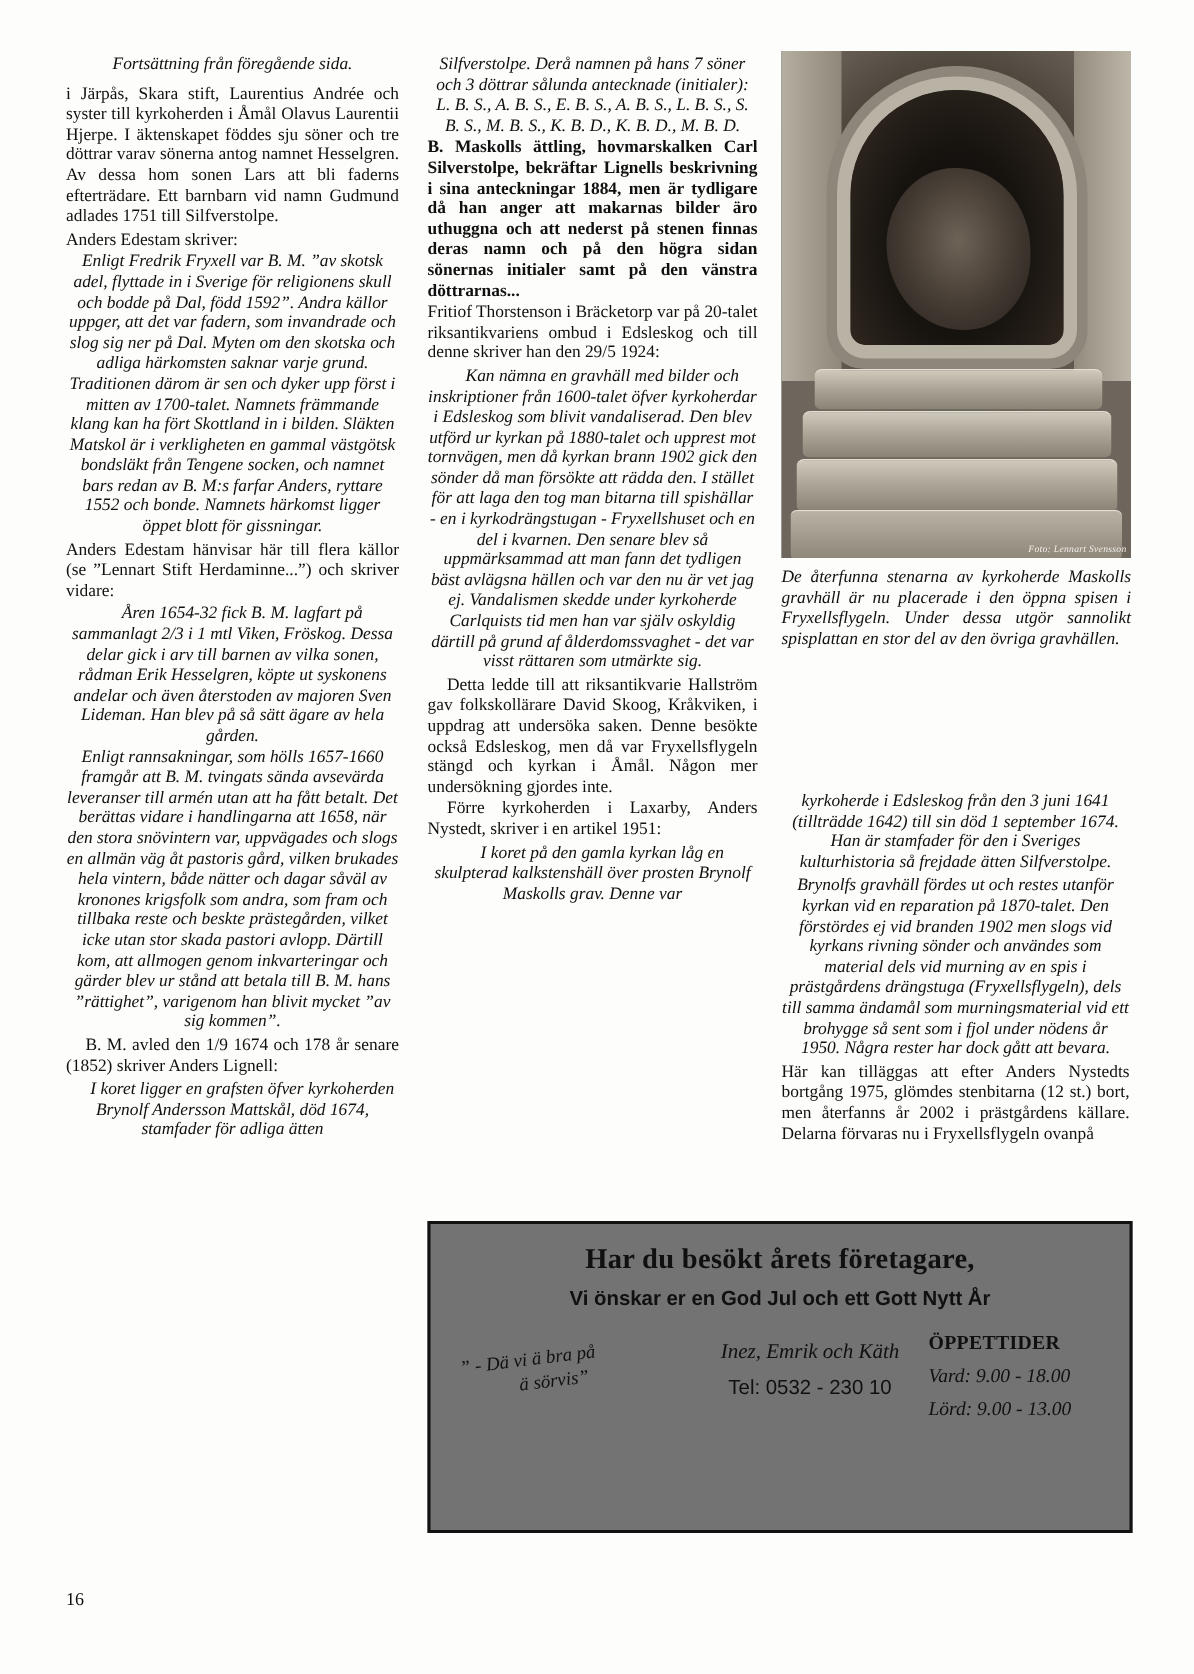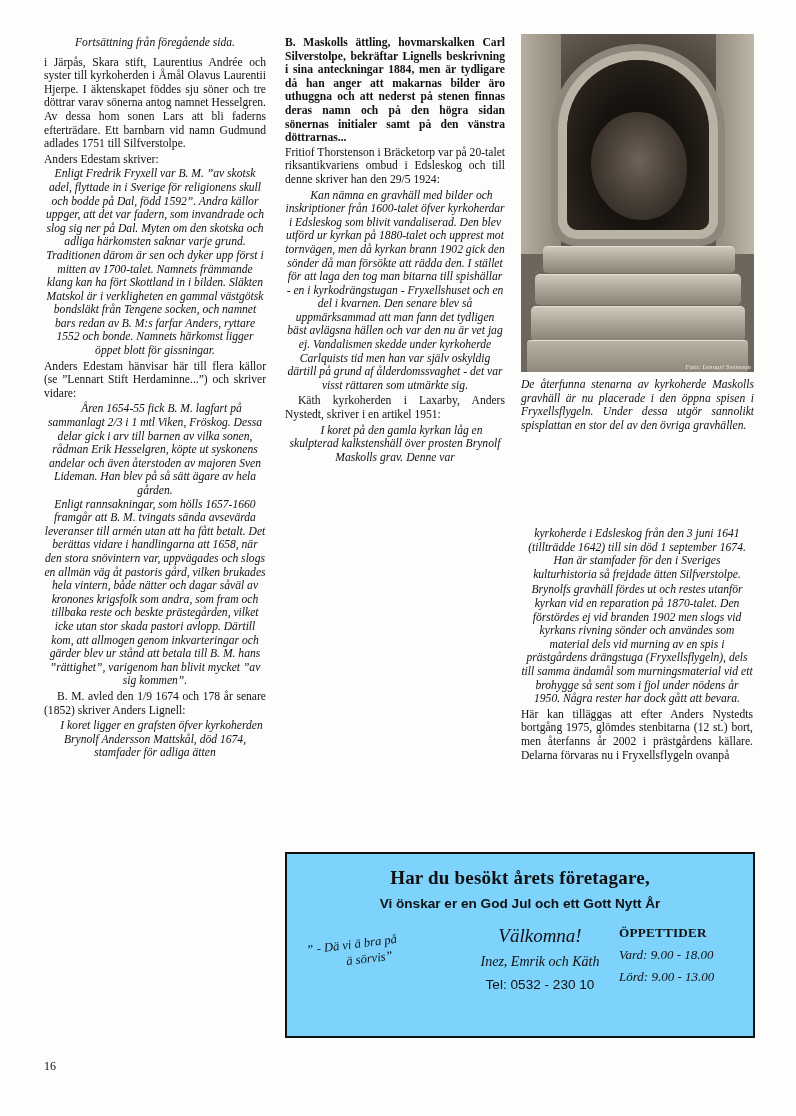--- a/index.html
+++ b/index.html
@@ -110,25 +110,25 @@
     font-style: italic;
     font-size: 11.6px;
     line-height: 13.6px;
     text-align: justify;
   }
 
   
   .ad {
     position: absolute;
     left: 285px;
-    top: 852px;
+    top: 814px;
     width: 470px;
-    height: 186px;
+    height: 208px;
     border: 2.5px solid #111;
-    background: #7dd3fc;
+    background: #737373;
     box-sizing: border-box;
   }
   .ad-line1 {
     text-align: center;
     font-family: "Liberation Serif", serif;
     font-weight: bold;
     font-size: 19px;
     margin-top: 13px;
     letter-spacing: 0.2px;
   }
@@ -216,31 +216,33 @@
 <body>
 
 <div class="page">
 
   <div class="col col-left">
     <p class="ital center" style="text-indent:0; margin-bottom:6px;">Fortsättning från föregående sida.</p>
     <p class="noind" style="margin-bottom:2px;">i Järpås, Skara stift, Laurentius Andrée och syster till kyrkoherden i Åmål Olavus Laurentii Hjerpe. I äktenskapet föddes sju söner och tre döttrar varav sönerna antog namnet Hesselgren. Av dessa hom sonen Lars att bli faderns efterträdare. Ett barnbarn vid namn Gudmund adlades 1751 till Silfverstolpe.</p>
     <p class="noind" style="margin-bottom:1px;">Anders Edestam skriver:</p>
     <p class="ital noind" style="margin-bottom:2px;">Enligt Fredrik Fryxell var B. M. ”av skotsk adel, flyttade in i Sverige för religionens skull och bodde på Dal, född 1592”. Andra källor uppger, att det var fadern, som invandrade och slog sig ner på Dal. Myten om den skotska och adliga härkomsten saknar varje grund. Traditionen därom är sen och dyker upp först i mitten av 1700-talet. Namnets främmande klang kan ha fört Skottland in i bilden. Släkten Matskol är i verkligheten en gammal västgötsk bondsläkt från Tengene socken, och namnet bars redan av B. M:s farfar Anders, ryttare 1552 och bonde. Namnets härkomst ligger öppet blott för gissningar.</p>
     <p class="noind" style="margin-bottom:2px;">Anders Edestam hänvisar här till flera källor (se ”Lennart Stift Herdaminne...”) och skriver vidare:</p>
-    <p class="ital" style="margin-bottom:0px;">Åren 1654-55 fick B. M. lagfart på sammanlagt 2/3 i 1 mtl Viken, Fröskog. Dessa delar gick i arv till barnen av vilka sonen, rådman Erik Hesselgren, köpte ut syskonens andelar och även återstoden av majoren Sven Lideman. Han blev på så sätt ägare av hela gården.</p>
+    <p class="ital" style="margin-bottom:0px;">Åren 1654-32 fick B. M. lagfart på sammanlagt 2/3 i 1 mtl Viken, Fröskog. Dessa delar gick i arv till barnen av vilka sonen, rådman Erik Hesselgren, köpte ut syskonens andelar och även återstoden av majoren Sven Lideman. Han blev på så sätt ägare av hela gården.</p>
     <p class="ital noind" style="margin-bottom:2px;">Enligt rannsakningar, som hölls 1657-1660 framgår att B. M. tvingats sända avsevärda leveranser till armén utan att ha fått betalt. Det berättas vidare i handlingarna att 1658, när den stora snövintern var, uppvägades och slogs en allmän väg åt pastoris gård, vilken brukades hela vintern, både nätter och dagar såväl av kronones krigsfolk som andra, som fram och tillbaka reste och beskte prästegården, vilket icke utan stor skada pastori avlopp. Därtill kom, att allmogen genom inkvarteringar och gärder blev ur stånd att betala till B. M. hans ”rättighet”, varigenom han blivit mycket ”av sig kommen”.</p>
     <p style="margin-bottom:2px;">B. M. avled den 1/9 1674 och 178 år senare (1852) skriver Anders Lignell:</p>
     <p class="ital">I koret ligger en grafsten öfver kyrkoherden Brynolf Andersson Mattskål, död 1674, stamfader för adliga ätten</p>
   </div>
 
   <div class="col col-mid">
+    <p class="ital noind" style="margin-bottom:1px;">Silfverstolpe. Derå namnen på hans 7 söner och 3 döttrar sålunda antecknade (initialer): L. B. S., A. B. S., E. B. S., A. B. S., L. B. S., S. B. S., M. B. S., K. B. D., K. B. D., M. B. D.</p>
     <p class="noind" style="margin-bottom:1px;font-weight:bold;">B. Maskolls ättling, hovmarskalken Carl Silverstolpe, bekräftar Lignells beskrivning i sina anteckningar 1884, men är tydligare då han anger att makarnas bilder äro uthuggna och att nederst på stenen finnas deras namn och på den högra sidan sönernas initialer samt på den vänstra döttrarnas...</p>
     <p class="noind" style="margin-bottom:2px;">Fritiof Thorstenson i Bräcketorp var på 20-talet riksantikvariens ombud i Edsleskog och till denne skriver han den 29/5 1924:</p>
     <p class="ital" style="margin-bottom:2px;">Kan nämna en gravhäll med bilder och inskriptioner från 1600-talet öfver kyrkoherdar i Edsleskog som blivit vandaliserad. Den blev utförd ur kyrkan på 1880-talet och upprest mot tornvägen, men då kyrkan brann 1902 gick den sönder då man försökte att rädda den. I stället för att laga den tog man bitarna till spishällar - en i kyrkodrängstugan - Fryxellshuset och en del i kvarnen. Den senare blev så uppmärksammad att man fann det tydligen bäst avlägsna hällen och var den nu är vet jag ej. Vandalismen skedde under kyrkoherde Carlquists tid men han var själv oskyldig därtill på grund af ålderdomssvaghet - det var visst rättaren som utmärkte sig.</p>
-    <p style="margin-bottom:2px;">Käth kyrkoherden i Laxarby, Anders Nystedt, skriver i en artikel 1951:</p>
+    <p style="margin-bottom:1px;">Detta ledde till att riksantikvarie Hallström gav folkskollärare David Skoog, Kråkviken, i uppdrag att undersöka saken. Denne besökte också Edsleskog, men då var Fryxellsflygeln stängd och kyrkan i Åmål. Någon mer undersökning gjordes inte.</p>
+    <p style="margin-bottom:2px;">Förre kyrkoherden i Laxarby, Anders Nystedt, skriver i en artikel 1951:</p>
     <p class="ital">I koret på den gamla kyrkan låg en skulpterad kalkstenshäll över prosten Brynolf Maskolls grav. Denne var</p>
   </div>
 
   <div class="photo-wrap">
     <div class="photo-bg"></div>
     <div class="side-l"></div>
     <div class="side-r"></div>
     <div class="arch"></div>
     <div class="fur"></div>
     <div class="slab slab1"></div>
@@ -260,21 +262,20 @@
 
   <div class="ad">
     <div class="ad-line1">Har du besökt årets företagare,</div>
     <div class="ad-line3">Vi önskar er en God Jul och ett Gott Nytt År</div>
     <div class="ad-body">
       <div class="ad-bubble">
         <div class="l1">” - Dä vi ä bra på</div>
         <div class="l2">ä sörvis”</div>
       </div>
       <div class="ad-mid">
-        <div class="ad-valk">Välkomna!</div>
         <div class="ad-names">Inez, Emrik och Käth</div>
         <div class="ad-tel">Tel: 0532 - 230 10</div>
       </div>
       <div class="ad-hours">
         <div class="ad-hours-title">ÖPPETTIDER</div>
         <div class="ad-hours-row">Vard: 9.00 - 18.00</div>
         <div class="ad-hours-row">Lörd: 9.00 - 13.00</div>
       </div>
     </div>
   </div>

